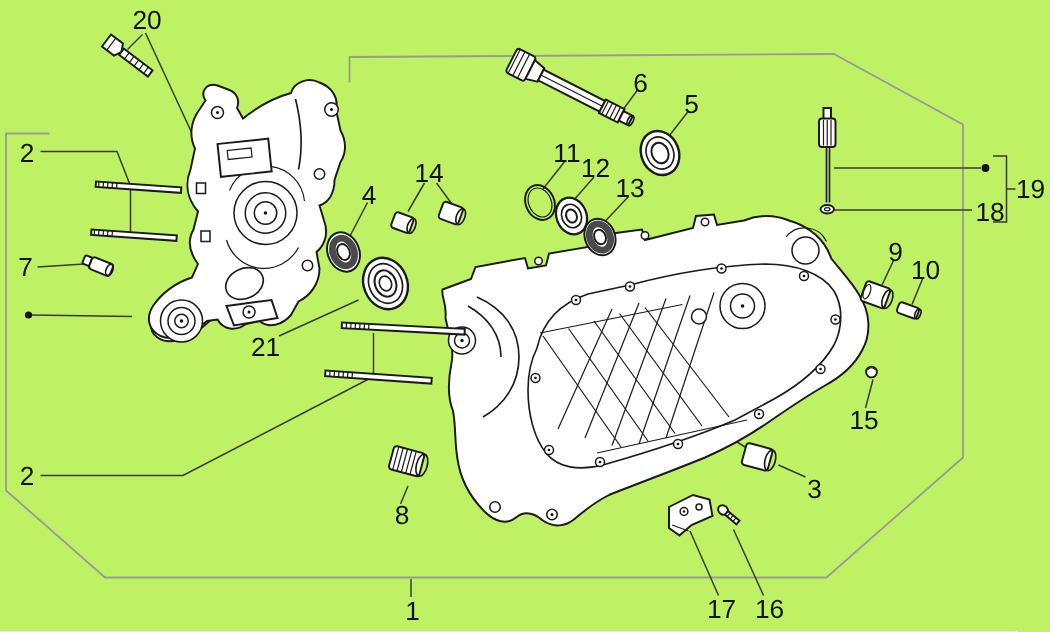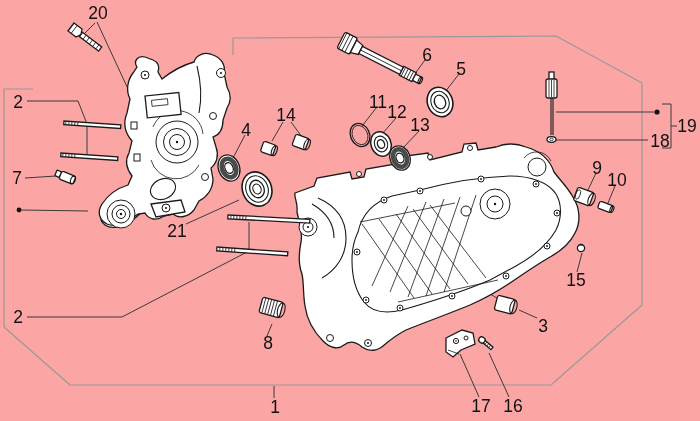--- a/index.html
+++ b/index.html
@@ -1,16 +1,16 @@
 <!DOCTYPE html>
 <html><head>
 <meta charset="utf-8">
 <style>
   html,body{margin:0;padding:0;background:#fff;}
-  .stage{position:relative;width:700px;height:421px;background:#fca5a5;overflow:hidden;
+  .stage{position:relative;width:700px;height:421px;background:#bef264;overflow:hidden;
          font-family:"Liberation Sans", sans-serif;}
   svg{display:block}
   .frame{stroke:#999;stroke-width:1.2;fill:none;stroke-linejoin:round}
   .ld{stroke:#3a3a3a;stroke-width:1;fill:none}
   .pt{stroke:#1a1a1a;stroke-width:1.3;fill:#fff}
   .ptn{stroke:#1a1a1a;stroke-width:1.1;fill:none}
   .thin{stroke:#1a1a1a;stroke-width:.8;fill:none}
   .hole{stroke:#1a1a1a;stroke-width:1;fill:#fff}
   .dot{fill:#111;stroke:none}
   .band{stroke:#4a4a4a;fill:none}

